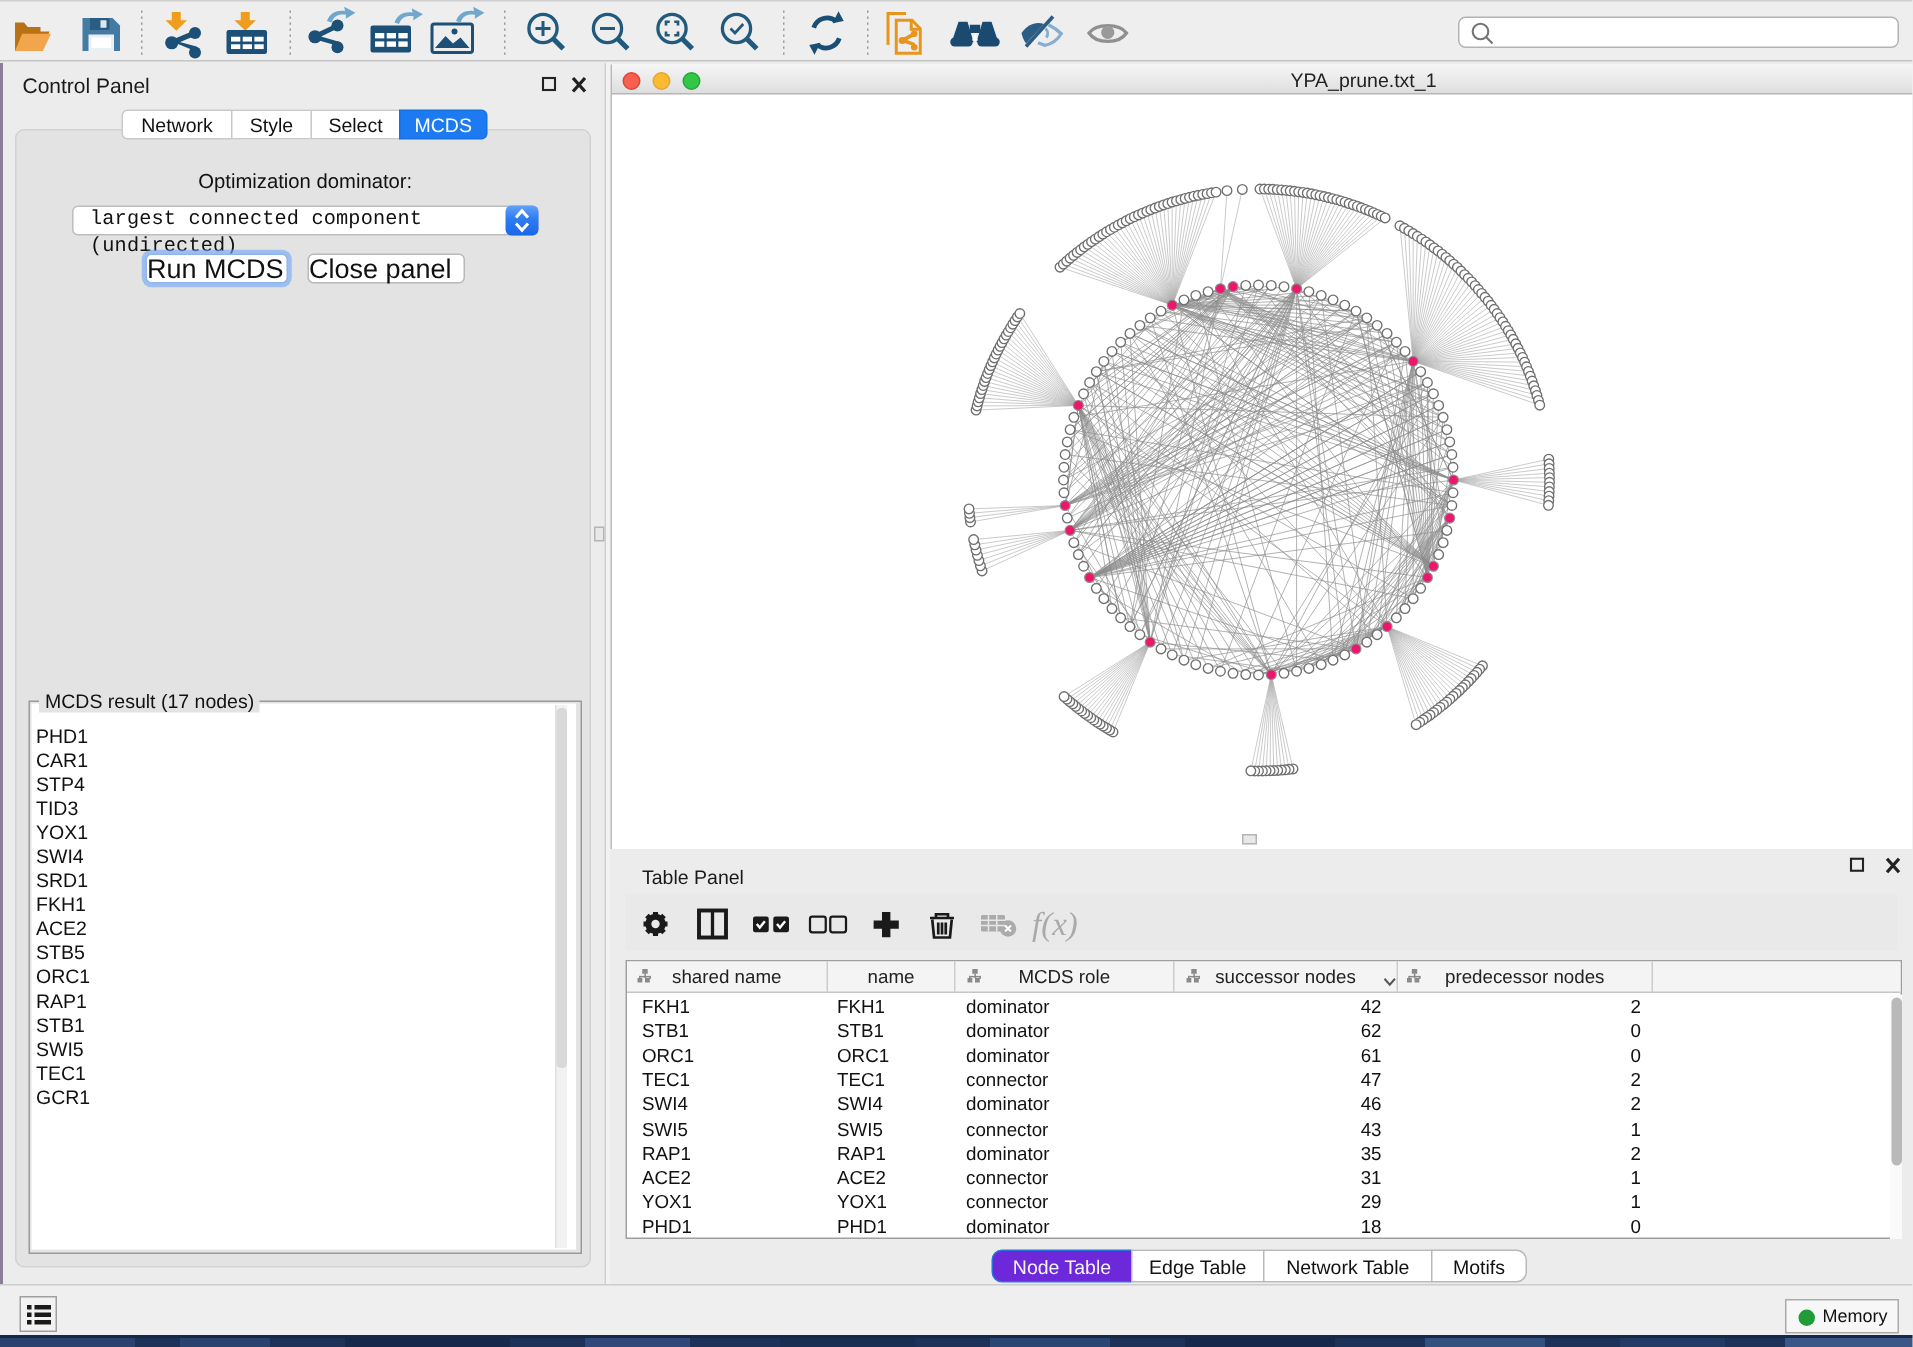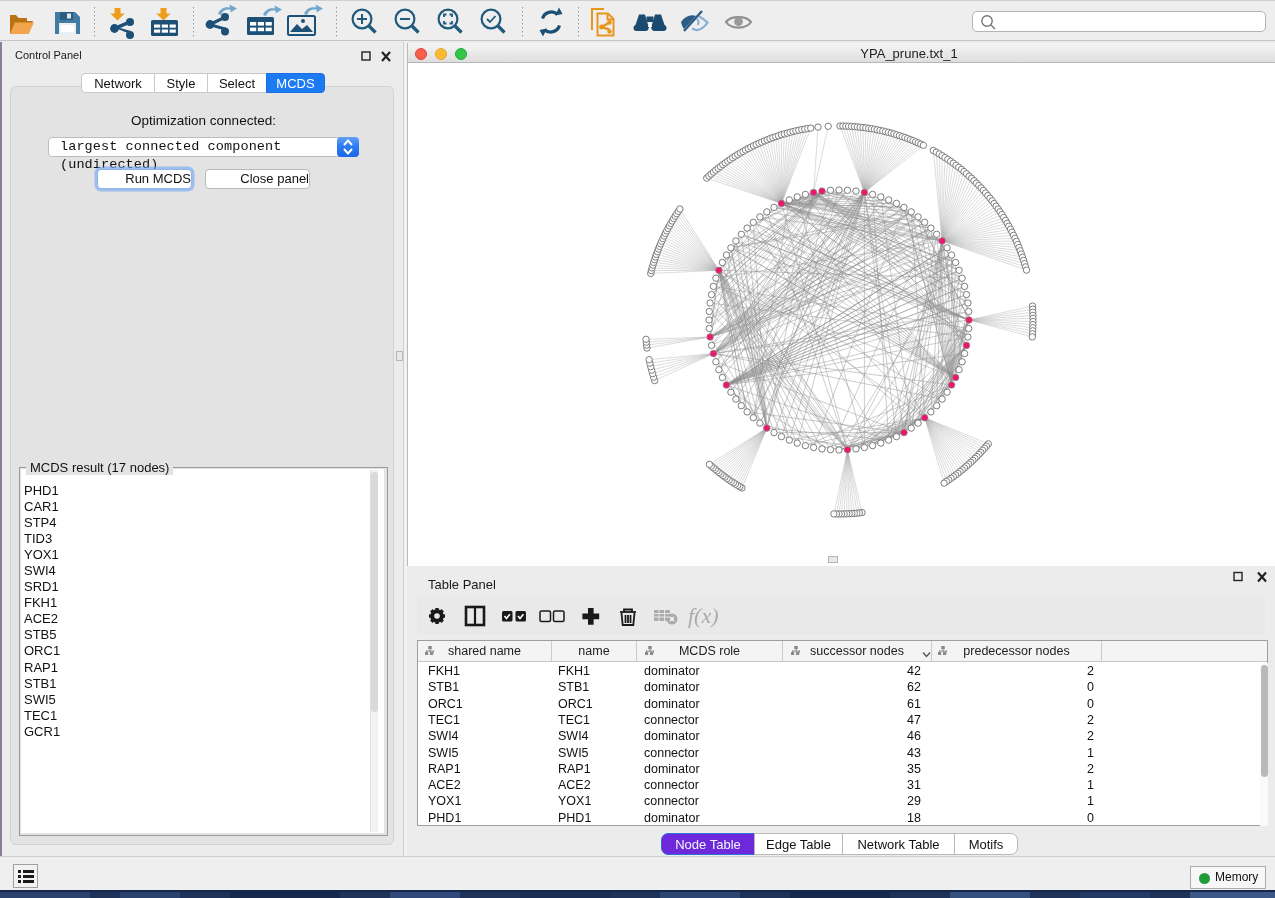--- a/index.html
+++ b/index.html
@@ -11,37 +11,37 @@
 #toolbar { left:0; top:0; width:1275px; height:41px; background:#eeeeee;
   border-top:1px solid #cfcfcf; border-bottom:1px solid #c4c4c4; }
 #searchbox { left:972px; top:10px; width:294px; height:21px; background:#fff;
   border:1px solid #b3b3b3; border-radius:5px; }
 
 
 #ledge { left:0; top:42px; width:2px; height:848px; background:#8c7d97; }
 
 
 #cpanel { left:2px; top:42px; width:401px; height:814px; background:#ececec; }
-#cp-title { left:13px; top:7px; font-size:11px; color:#1a1a1a; }
+#cp-title { left:13px; top:7px; font-size:14px; color:#1a1a1a; }
 #cp-inner { left:8px; top:44px; width:384px; height:759px; background:#e3e3e3;
   border:1px solid #d2d2d2; border-radius:6px; }
 .tab { position:absolute; top:31px; height:20px; line-height:19px; font-size:13px;
   text-align:center; background:#fff; border:1px solid #c9c9c9; color:#111; }
 #tab-network { left:79px; width:74px; border-radius:4px 0 0 4px; }
 #tab-style { left:152px; width:54px; }
 #tab-select { left:205px; width:60px; }
 #tab-mcds { left:264px; width:59px; background:#1c7bf3; color:#fff; border-color:#186fe0; border-radius:0 4px 4px 0; }
 #opt-label { left:0; top:71px; width:403px; text-align:center; font-size:13.5px; color:#111; }
 #dropdown { left:46px; top:95px; width:311px; height:20px; background:#fff;
   border:1px solid #bdbdbd; border-radius:4px; font-size:13.5px; color:#111;
   line-height:18px; padding-left:11px; letter-spacing:0.1px;font-family:Liberation Mono, monospace; }
 #dd-cap { right:-1px; top:-1px; width:22px; height:20px; border-radius:4px;
   background:linear-gradient(#62a1f8,#2e7cf2 45%,#1b66e8); }
 .btn { position:absolute; top:127px; height:20px; background:#fff; border:1px solid #b9b9b9;
-  border-radius:4px; font-size:13px; color:#111; text-align:right; line-height:18px; }
+  border-radius:4px; font-size:18px; color:#111; text-align:left; line-height:18px; }
 #btn-run { left:95px; width:95px; box-shadow:0 0 0 2.5px rgba(110,165,245,.6); border-color:#8fb5ea; }
 #btn-close { left:203px; width:105px; }
 #groupbox { left:17px; top:425px; width:369px; height:369px; border:1px solid #9a9a9a; }
 #gb-label { left:24px; top:418px; font-size:13px; color:#111; background:#e3e3e3; padding:0 4px; }
 #mcds-list { left:19px; top:427px; width:363px; height:364px; background:#fff; font-size:13px; color:#111; padding-top:14px; }
 #mcds-list div { padding-left:3px; height:16.05px; line-height:16.05px; }
 #mcds-scroll { left:368px; top:428px; width:8px; height:362px; background:#f2f2f2; border-left:1px solid #e0e0e0;}
 #mcds-thumb { left:369px; top:430px; width:7px; height:240px; background:#d9d9d9; border-radius:3px;}
 
 
@@ -231,21 +231,21 @@
   <div id="cp-title" class="abs">Control Panel</div>
   <svg class="abs" style="left:358px;top:8px" width="36" height="13" xmlns="http://www.w3.org/2000/svg">
     <rect x="2" y="2" width="8" height="8" fill="none" stroke="#222" stroke-width="1.4"></rect>
     <path d="M22 2 L30 11 M30 2 L22 11" stroke="#222" stroke-width="2.2"></path>
   </svg>
   <div id="cp-inner" class="abs"></div>
   <div id="tab-network" class="tab">Network</div>
   <div id="tab-style" class="tab">Style</div>
   <div id="tab-select" class="tab">Select</div>
   <div id="tab-mcds" class="tab">MCDS</div>
-  <div id="opt-label" class="abs">Optimization connected:</div>
+  <div id="opt-label" class="abs">Optimization dominator:</div>
   <div id="dropdown" class="abs">largest connected component (undirected)
     <div id="dd-cap" class="abs"><svg width="22" height="20" xmlns="http://www.w3.org/2000/svg">
       <path d="M7 8 L11 3.5 L15 8" fill="none" stroke="#fff" stroke-width="2"></path>
       <path d="M7 12 L11 16.5 L15 12" fill="none" stroke="#fff" stroke-width="2"></path>
     </svg></div>
   </div>
   <div id="btn-run" class="btn">Run MCDS</div>
   <div id="btn-close" class="btn">Close panel</div>
   <div id="groupbox" class="abs"></div>
   <div id="mcds-list" class="abs">

